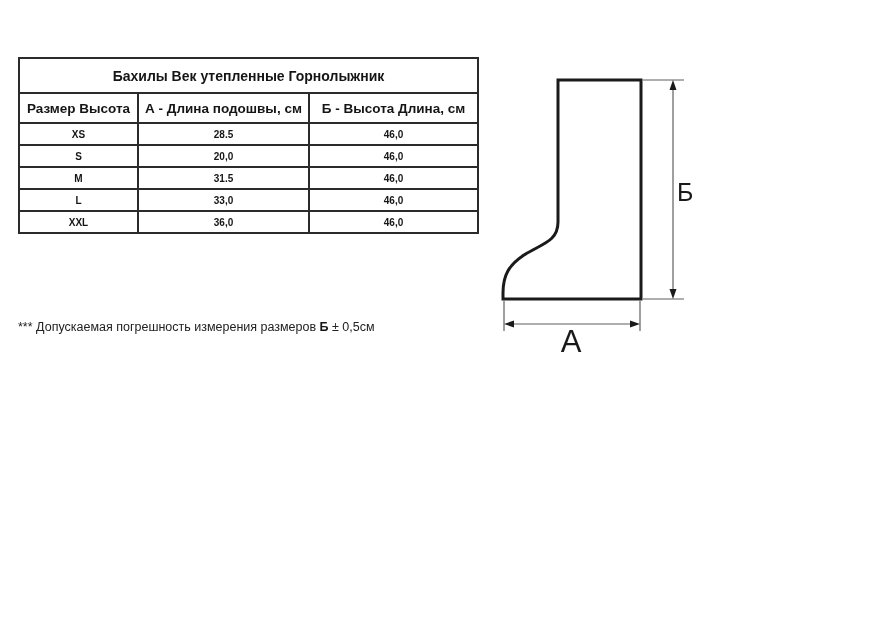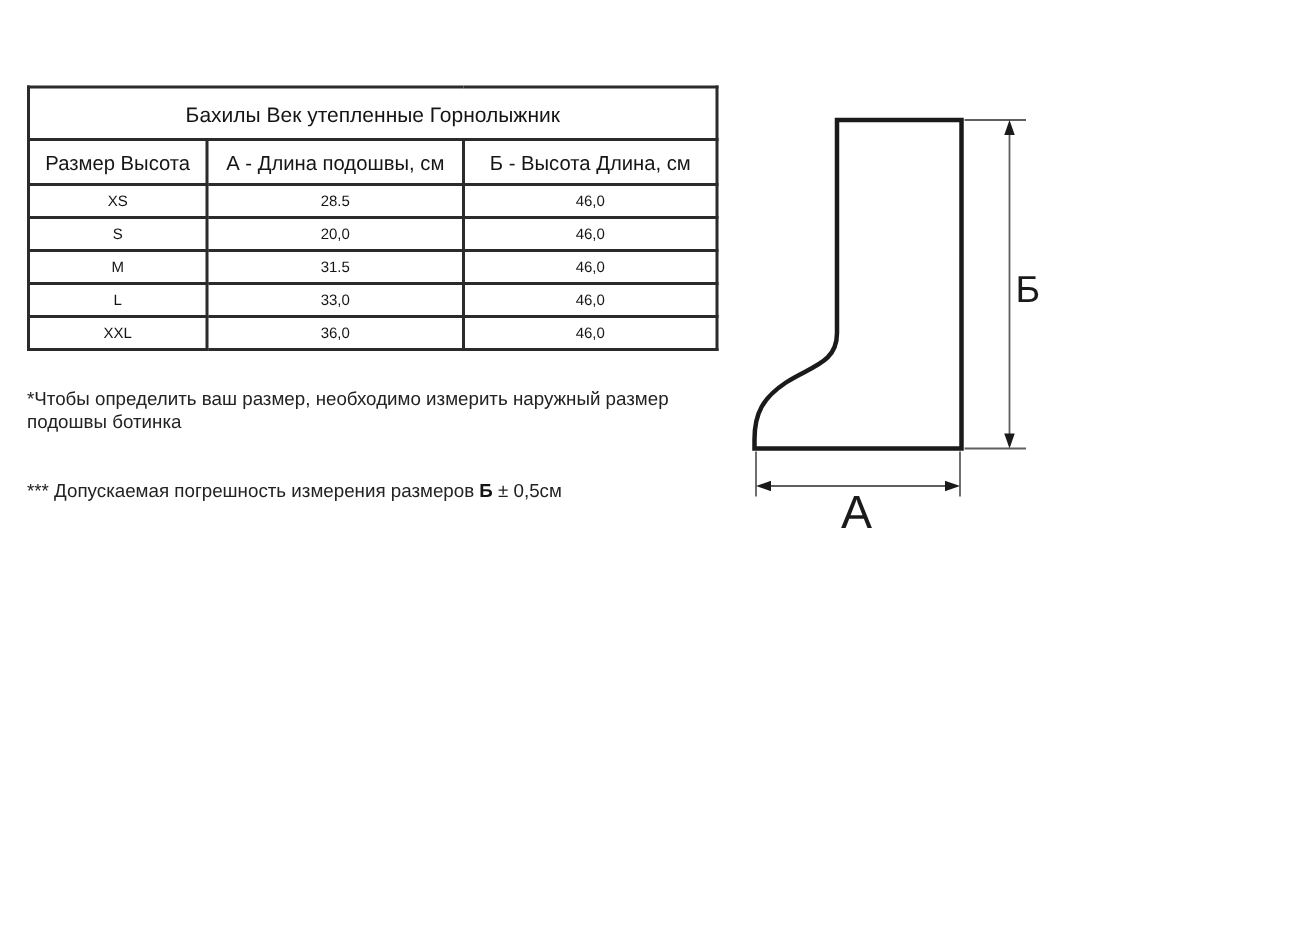--- a/index.html
+++ b/index.html
@@ -17,21 +17,21 @@
   table.size-table {
     position:absolute; left:18px; top:57px;
     width:459px;
     border-collapse:collapse;
     table-layout:fixed;
   }
   table.size-table th, table.size-table td {
     border:2px solid #2b2b2b;
     text-align:center;
     vertical-align:middle;
-    font-weight:normal;
+    font-weight:bold;
     color:#151515;
   }
   tr.title-row th   { height:35px; font-size:14px; }
   tr.header-row th  { height:30px; font-size:13.5px; }
   tr.data-row td    { height:22px; font-size:10px; }
 
   
   .note {
     position:absolute; left:18px;
     width:430px;
@@ -92,21 +92,20 @@
         <td>46,0</td>
       </tr>
       <tr class="data-row">
         <td>XXL</td>
         <td>36,0</td>
         <td>46,0</td>
       </tr>
     </tbody>
   </table>
 
-  <div class="note" id="note-1"><span>*</span><span>Чтобы определить ваш размер, необходимо измерить наружный размер подошвы ботинка</span><b></b><span></span></div>
 
 
   <div class="note" id="note-3"><span>*** </span><span>Допускаемая погрешность измерения размеров </span><b>Б</b><span> ± 0,5см</span></div>
 
   <svg class="boot-svg" width="230" height="310" viewBox="480 55 230 310">
 
     <path class="thick" d="M 558 80 H 641 V 299 H 503 V 293
              C 503 275 509 265 524 255
              C 541 244 558 242 558 222 Z"></path>
 

